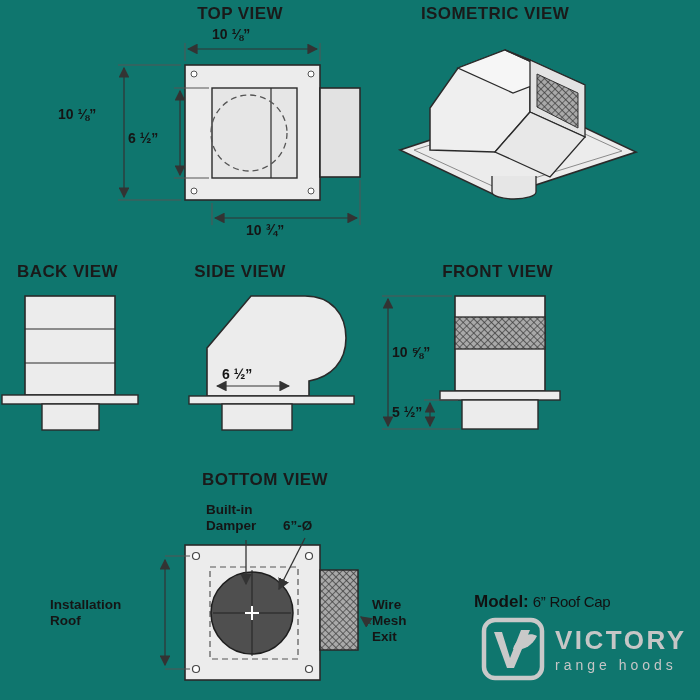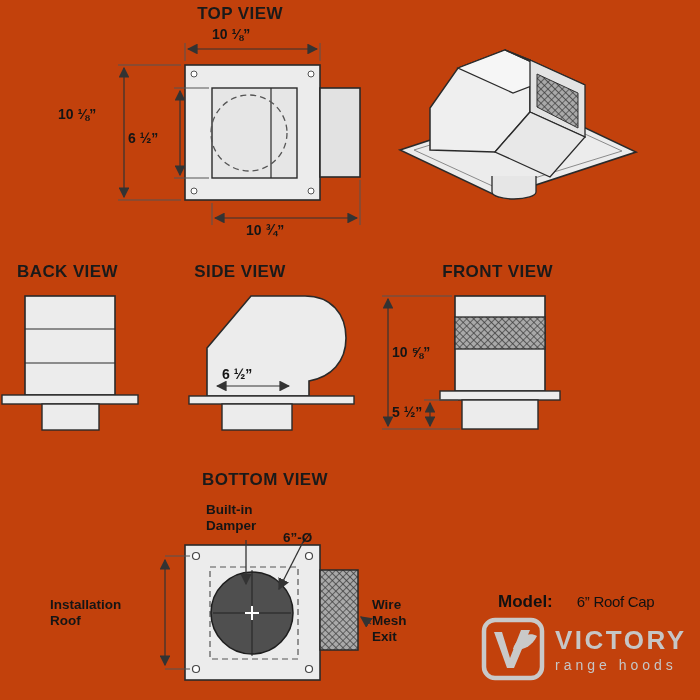--- a/index.html
+++ b/index.html
@@ -1,23 +1,23 @@
 <!DOCTYPE html>
 <html><head>
 <meta charset="utf-8">
 <style>
   html,body{margin:0;padding:0;background:#fff;}
-  #canvas{position:relative;width:700px;height:700px;background:#c2410c;overflow:hidden;
+  #canvas{position:relative;width:700px;height:700px;background:#0f766e;overflow:hidden;
           font-family:"Liberation Sans",sans-serif;}
   #art{position:absolute;left:0;top:0;}
   .lbl{position:absolute;color:#151515;}
   .title{font-weight:bold;font-size:17px;letter-spacing:.4px;text-align:center;color:#1a1a1a;}
   .dim{font-weight:bold;font-size:14px;white-space:nowrap;}
   .note{font-weight:bold;font-size:13.5px;text-align:left;line-height:1.18;}
-  .model-line{position:absolute;left:474px;top:592px;display:flex;gap:24px;align-items:baseline;margin-left:24px;}
+  .model-line{position:absolute;left:474px;top:592px;display:flex;gap:4px;align-items:baseline;}
   .model-label{font-weight:bold;font-size:17px;color:#111;}
   .model-value{font-weight:normal;font-size:15px;letter-spacing:-.3px;color:#111;}
   .logo{position:absolute;left:480px;top:616px;display:flex;align-items:center;gap:9px;justify-content:flex-end;}
   .logo-text{display:flex;flex-direction:column;}
   .logo-name{font-weight:bold;font-size:26px;letter-spacing:2.5px;color:#c6c6c6;line-height:1;}
   .logo-tagline{font-size:14px;letter-spacing:4px;color:#c6c6c6;line-height:1;margin-top:5px;}
 </style>
 </head>
 <body>
 
@@ -130,35 +130,36 @@
         <line x1="190" y1="669" x2="165" y2="669"></line>
       </g>
       <line x1="165" y1="560" x2="165" y2="665" stroke="#333" stroke-width="1.2" marker-start="url(#as)" marker-end="url(#ae)"></line>
       <line x1="246" y1="540" x2="246" y2="584" stroke="#333" stroke-width="1.3" marker-end="url(#ae)"></line>
       <line x1="305" y1="538" x2="279" y2="589" stroke="#333" stroke-width="1.3" marker-end="url(#ae)"></line>
       <line x1="371" y1="624" x2="361" y2="617" stroke="#333" stroke-width="1.3" marker-end="url(#ae)"></line>
     </g>
   </svg>
 
   <div class="lbl title" style="left:160px;top:4px;width:160px">TOP VIEW</div>
+  <div class="lbl title" style="left:405px;top:4px;width:180px">ISOMETRIC VIEW</div>
   <div class="lbl title" style="left:0px;top:262px;width:135px">BACK VIEW</div>
   <div class="lbl title" style="left:165px;top:262px;width:150px">SIDE VIEW</div>
   <div class="lbl title" style="left:420px;top:262px;width:155px">FRONT VIEW</div>
   <div class="lbl title" style="left:185px;top:470px;width:160px">BOTTOM VIEW</div>
 
   <div class="lbl dim" style="left:212px;top:26px;width:80px">10 ⅛”</div>
   <div class="lbl dim" style="left:58px;top:106px;width:62px">10 ⅛”</div>
   <div class="lbl dim" style="left:128px;top:130px;width:48px">6 ½”</div>
   <div class="lbl dim" style="left:246px;top:222px;width:80px">10 ¾”</div>
   <div class="lbl dim" style="left:222px;top:366px;width:62px">6 ½”</div>
   <div class="lbl dim" style="left:392px;top:344px;width:50px">10 ⅝”</div>
   <div class="lbl dim" style="left:392px;top:404px;width:36px">5 ½”</div>
 
   <div class="lbl note" style="left:206px;top:502px;width:80px">Built-in Damper</div>
-  <div class="lbl note" style="left:283px;top:530px;width:46px">6”-Ø</div>
+  <div class="lbl note" style="left:283px;top:518px;width:46px">6”-Ø</div>
   <div class="lbl note" style="left:50px;top:597px;width:104px">Installation Roof</div>
   <div class="lbl note" style="left:372px;top:597px;width:52px">Wire Mesh Exit</div>
 
   <div class="model-line">
     <span class="model-label">Model:</span>
     <span class="model-value">6” Roof Cap</span>
   </div>
 
   <div class="logo">
     <svg width="66" height="66" viewBox="0 0 66 66">

